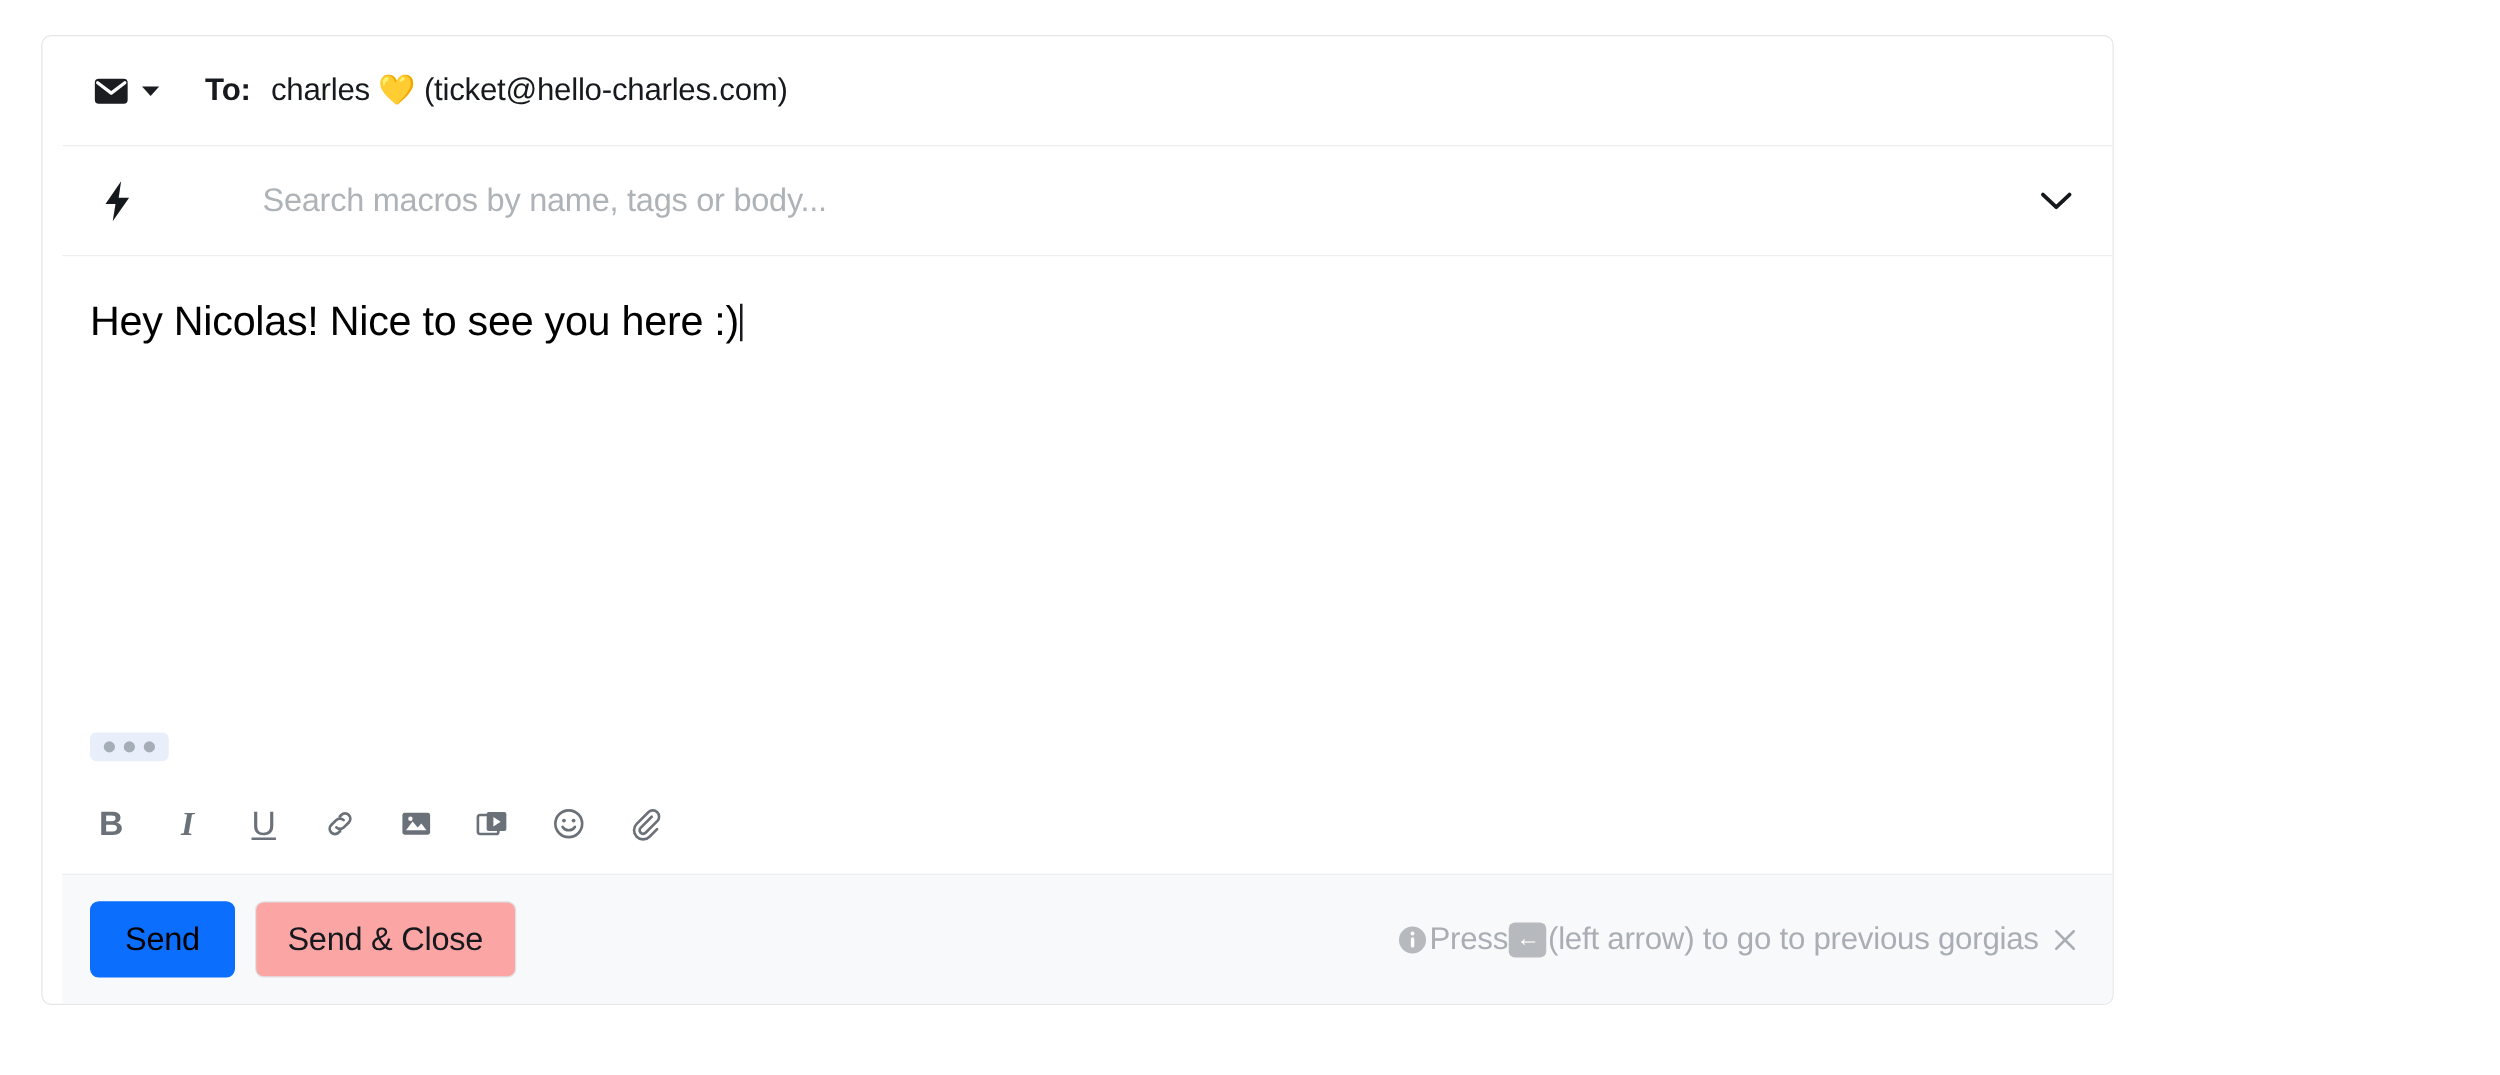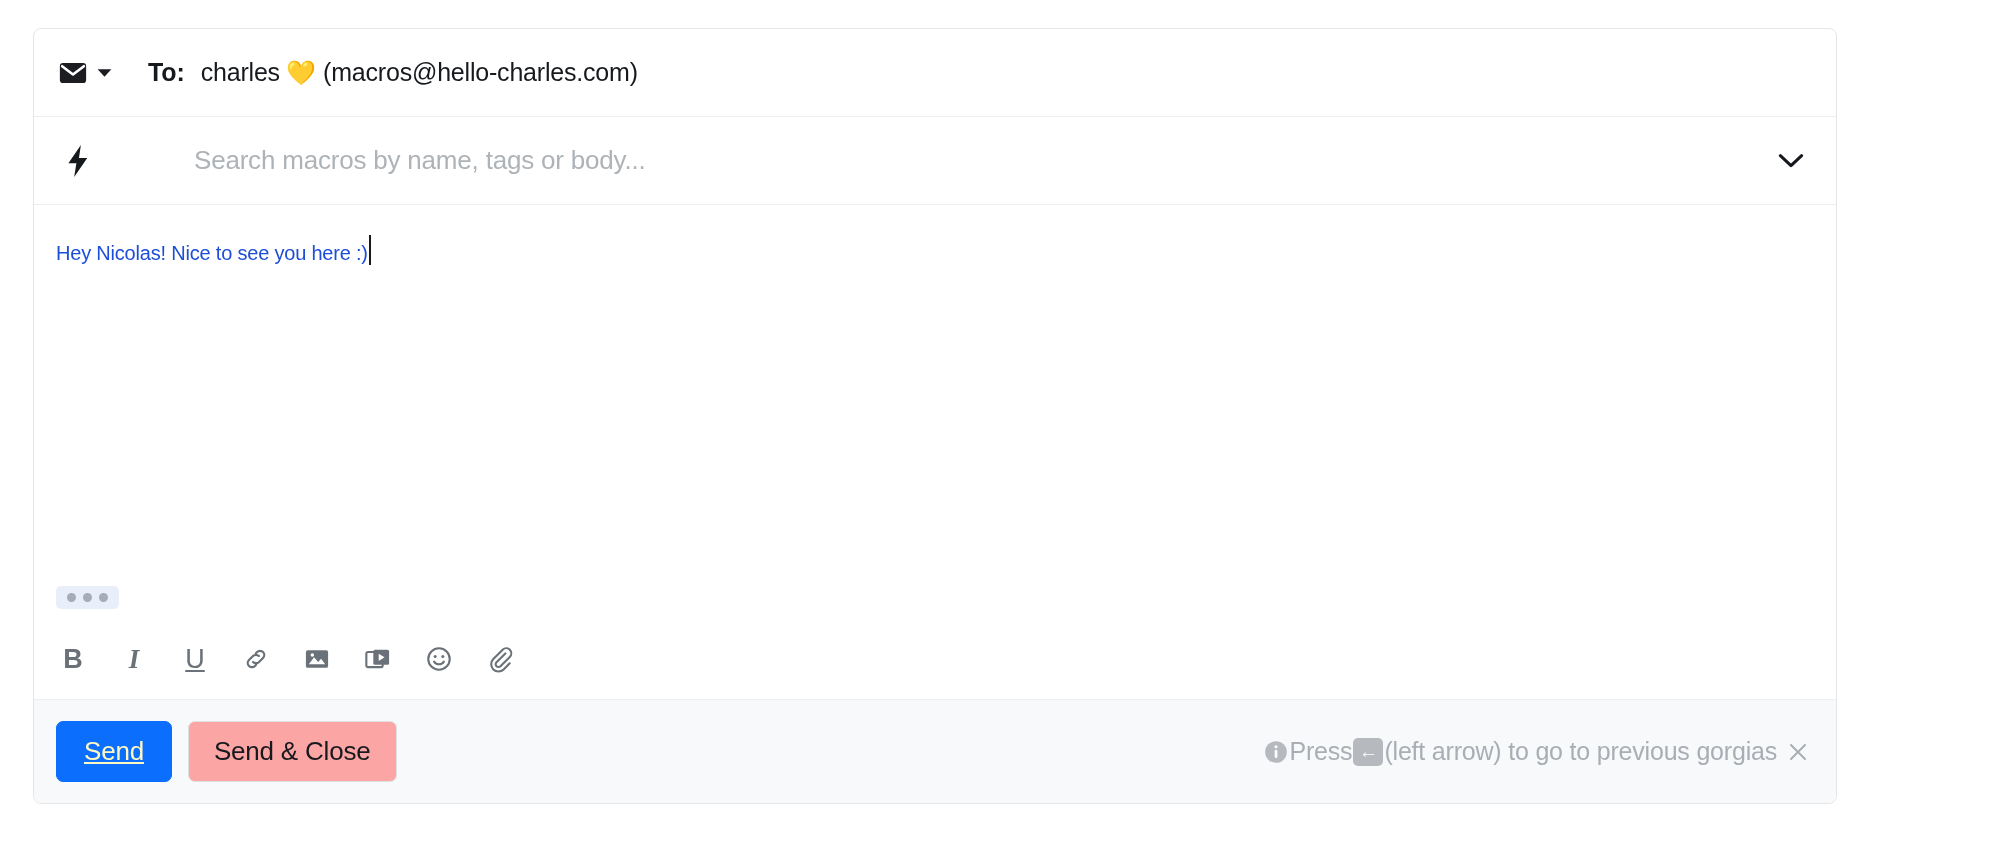--- a/index.html
+++ b/index.html
@@ -10,29 +10,30 @@
     height: 860px;
     overflow: hidden;
     font-family: "Liberation Sans", sans-serif;
     -webkit-font-smoothing: antialiased;
   }
 
   .composer-card {
     position: absolute;
     left: 33px;
     top: 28px;
-    width: 1804px;
+    width: 1658px;
     height: 776px;
     background: #ffffff;
     border: 1px solid #e4e6e8;
     border-radius: 8px;
     box-sizing: border-box;
     display: flex;
     flex-direction: column;
     overflow: hidden;
+    padding-left: 16px;
   }
 
   
   .recipient-row {
     height: 88px;
     flex: 0 0 88px;
     display: flex;
     align-items: center;
     border-bottom: 1px solid #eceef0;
     padding: 0 22px 0 22px;
@@ -108,22 +109,22 @@
   
   .body-area {
     flex: 1 1 auto;
     position: relative;
     padding: 30px 22px 0 22px;
     box-sizing: border-box;
     display: flex;
     flex-direction: column;
   }
   .body-text {
-    font-size: 20px;
-    color: #1d4ed8;
+    font-size: 33px;
+    color: #000000;
     letter-spacing: -0.2px;
     line-height: 1.35;
     position: relative;
     display: inline-block;
     white-space: pre;
   }
   .text-caret {
     display: inline-block;
     width: 2px;
     height: 30px;
@@ -193,25 +194,24 @@
   .btn {
     font-family: "Liberation Sans", sans-serif;
     font-size: 26px;
     border-radius: 7px;
     cursor: pointer;
     box-sizing: border-box;
     letter-spacing: -0.2px;
   }
   .btn-send {
     background: #0b6efd;
-    color: #fef9c3;
+    color: #000000;
     border: 1px solid #0b6efd;
     padding: 14px 27px;
     font-weight: normal;
-    text-decoration: underline;
   }
   .btn-send-close {
     background: #fca5a5;
     color: #16191d;
     border: 1px solid #dfe1e4;
     padding: 14px 25px;
     margin-left: 16px;
   }
 
   .footer-hint {
@@ -260,21 +260,21 @@
       </span>
       <span class="caret-down-icon">
         <svg width="15" height="10" viewBox="0 0 14 9">
           <path d="M0.6 1 L7 8 L13.4 1 Z" fill="#1b1d21"></path>
         </svg>
       </span>
     </div>
 
     <span class="to-label">To:</span>
 
-    <span class="recipient-value"><span>charles</span> <span class="heart-emoji">💛</span> <span>(macros@hello-charles.com)</span></span>
+    <span class="recipient-value"><span>charles</span> <span class="heart-emoji">💛</span> <span>(ticket@hello-charles.com)</span></span>
   </div>
 
   <div class="macro-row">
     <span class="bolt-icon">
       <svg width="24" height="32" viewBox="0 0 14 20">
         <path d="M8.8 0 L1 11.4 L6 11.4 L4.6 20 L12.8 8.2 L7.6 8.2 Z" fill="#15181c"></path>
       </svg>
     </span>
     <input class="macro-search" type="text" value="" placeholder="Search macros by name, tags or body..." style="">
     <span class="macro-chevron">

